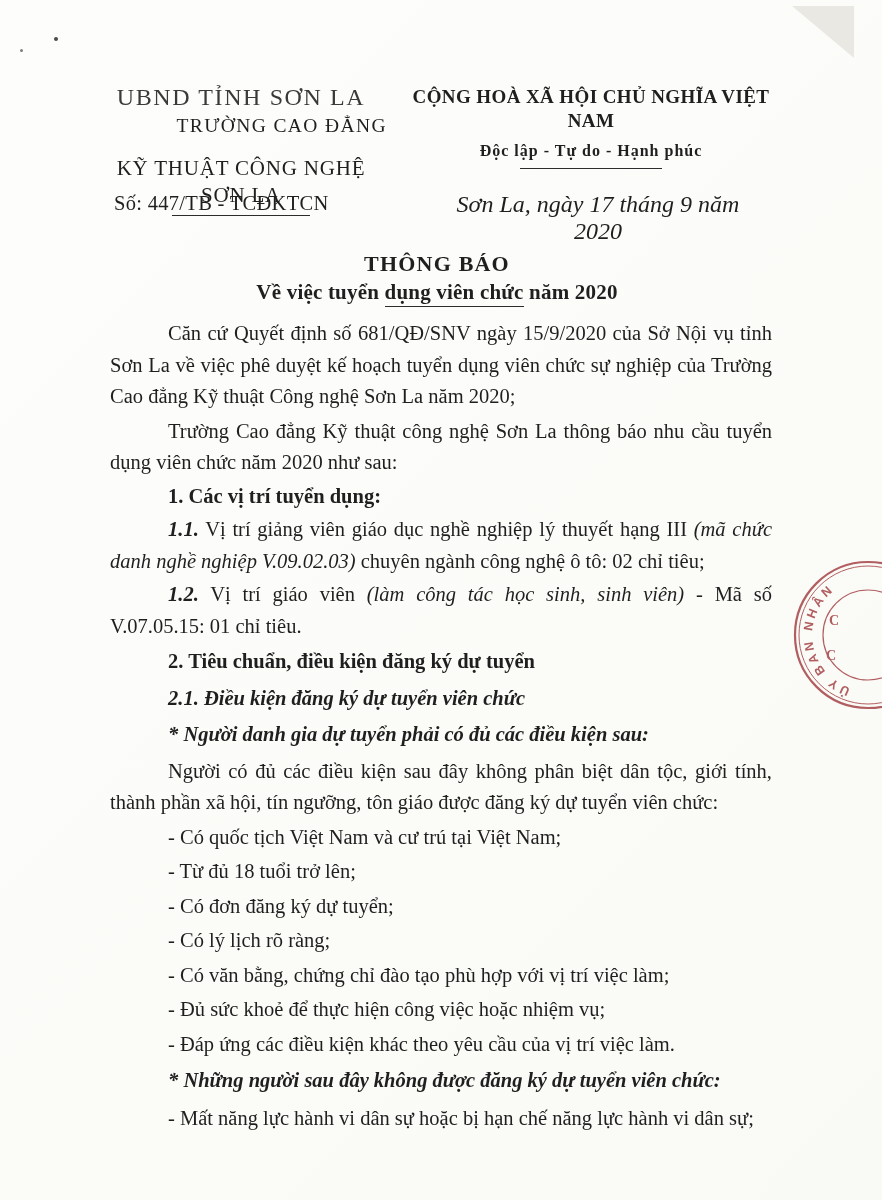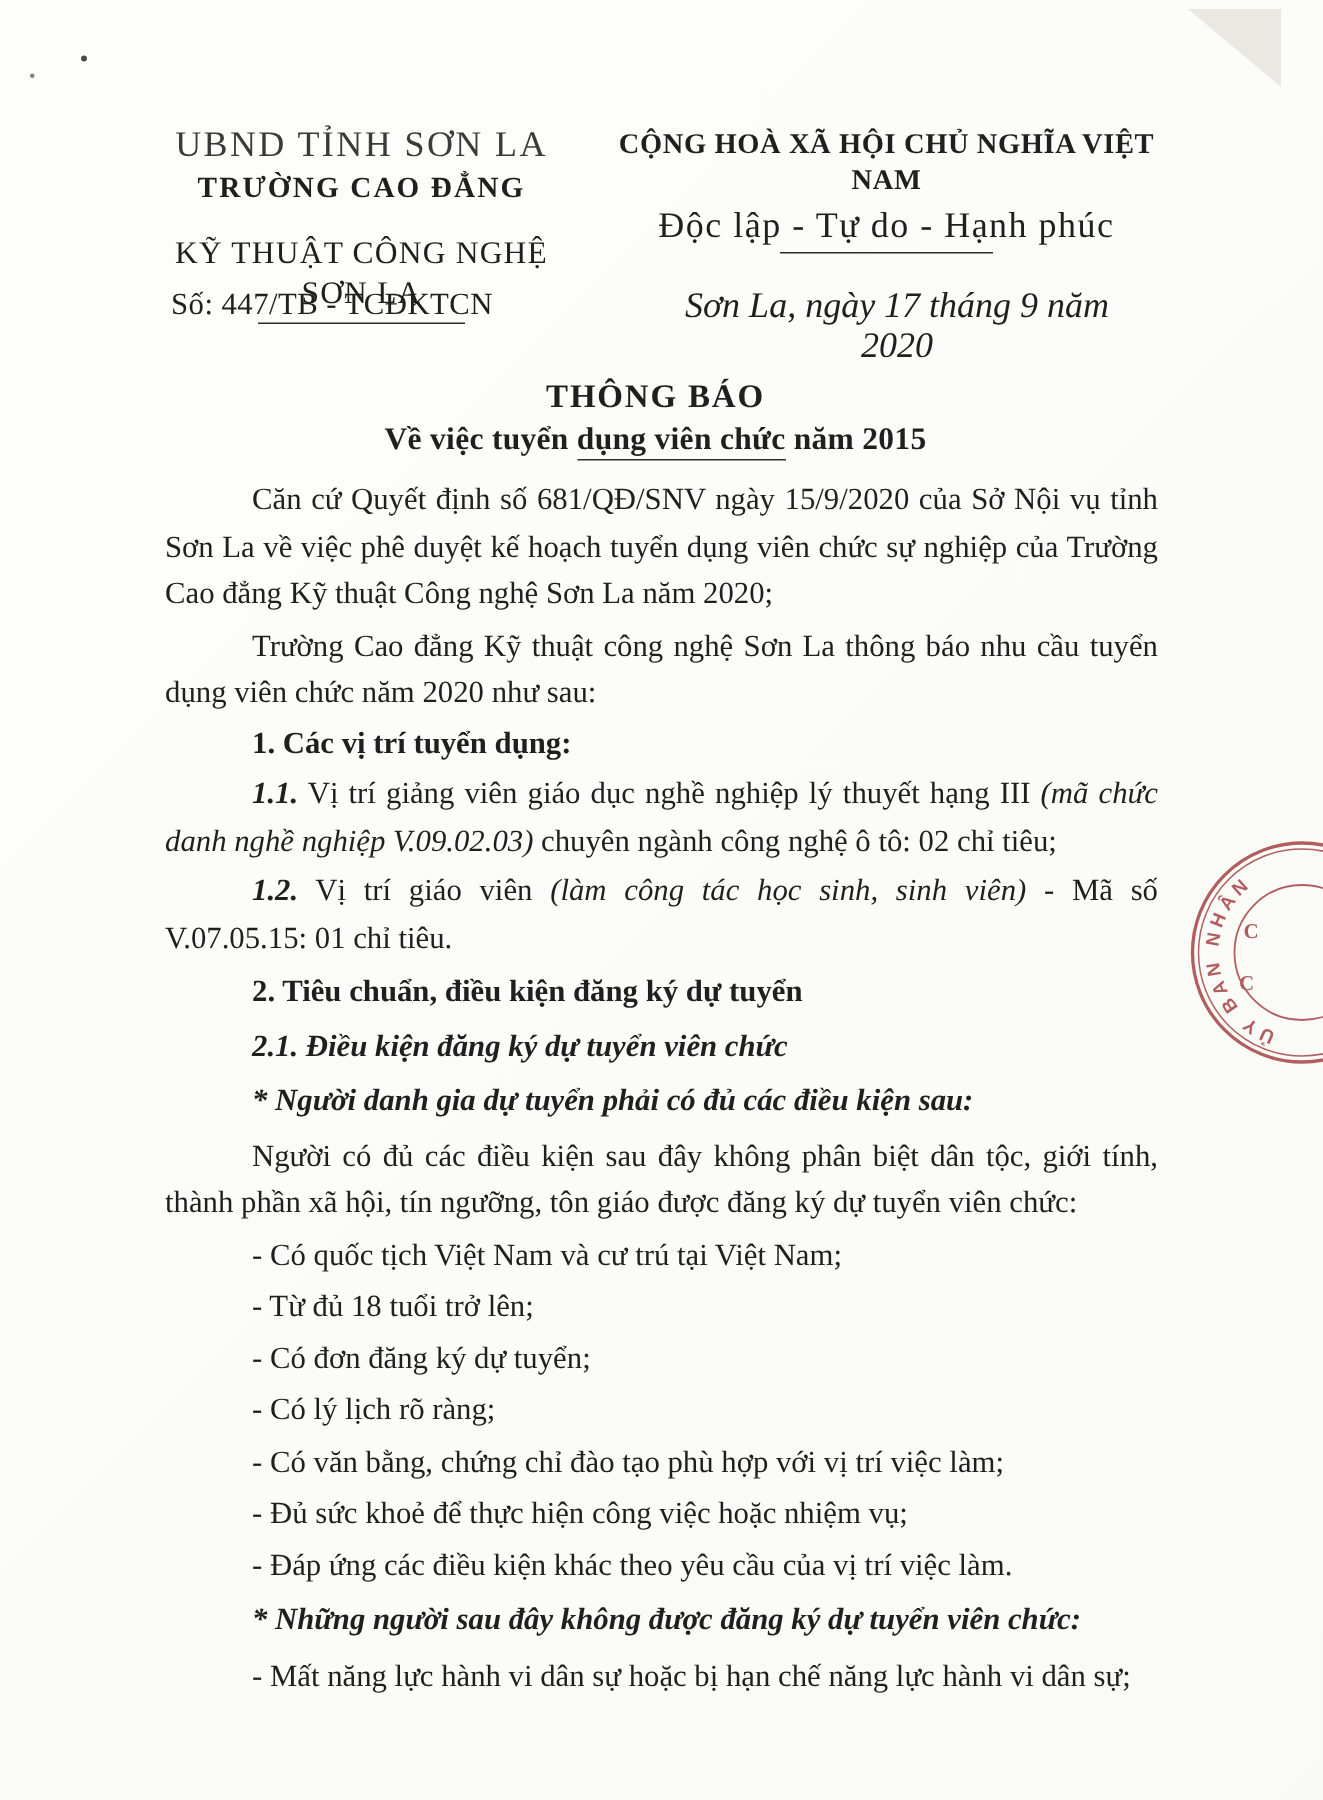--- a/index.html
+++ b/index.html
@@ -17,26 +17,26 @@
   .speck.s1{left:54px;top:37px;width:4px;height:4px;}
   .speck.s2{left:20px;top:49px;width:3px;height:3px;opacity:.7;}
   .corner-shade{
     position:absolute;right:28px;top:6px;width:0;height:0;
     border-top:52px solid rgba(210,208,200,.45);
     border-left:62px solid transparent;
   }
   
   .org-block{position:absolute;left:95px;top:84px;width:292px;text-align:center;line-height:27px;}
   .org-line1{font-size:24px;letter-spacing:1.6px;color:#3a3a3a;}
-  .org-line2{font-size:19.5px;font-weight:bold;letter-spacing:1.4px;margin-top:1px;}
+  .org-line2{font-size:19.5px;font-weight:normal;letter-spacing:1.4px;margin-top:1px;text-align:right;}
   .org-line3{font-size:21px;font-weight:normal;letter-spacing:.8px;margin-top:16px;}
   .org-underline{width:138px;border-top:1.8px solid #2c2c2c;margin:6px auto 0;}
   .motto-block{position:absolute;left:396px;top:85px;width:390px;text-align:center;}
   .motto-line1{font-size:19px;font-weight:bold;letter-spacing:.4px;line-height:24px;}
-  .motto-line2{font-size:24px;font-weight:normal;letter-spacing:1px;line-height:24px;margin-top:6px;}
+  .motto-line2{font-size:16px;font-weight:bold;letter-spacing:1px;line-height:24px;margin-top:6px;}
   .motto-underline{width:142px;border-top:1.8px solid #2c2c2c;margin:5px auto 0;}
   .doc-number{position:absolute;left:114px;top:192px;font-size:20.5px;letter-spacing:.3px;}
   .place-date{position:absolute;left:448px;top:191px;width:300px;font-size:24px;font-style:italic;text-align:center;}
   
   .title-block{position:absolute;left:0;top:251px;width:874px;text-align:center;}
   .title-main{font-size:22px;font-weight:bold;letter-spacing:1.2px;line-height:26px;}
   .title-sub{font-size:21px;font-weight:bold;letter-spacing:.2px;line-height:27px;margin-top:2px;}
   .title-sub .ul{border-bottom:1.8px solid #2c2c2c;padding-bottom:2px;}
   
   .body-text{position:absolute;left:110px;top:318px;width:662px;font-size:20.5px;line-height:31.5px;}
@@ -73,21 +73,21 @@
     <div class="motto-line1">CỘNG HOÀ XÃ HỘI CHỦ NGHĨA VIỆT NAM</div>
     <div class="motto-line2">Độc lập - Tự do - Hạnh phúc</div>
     <div class="motto-underline"></div>
   </div>
 
   <div class="doc-number">Số: 447/TB - TCĐKTCN</div>
   <div class="place-date">Sơn La, ngày  17 tháng 9 năm 2020</div>
 
   <div class="title-block">
     <div class="title-main">THÔNG BÁO</div>
-    <div class="title-sub"><span>Về việc tuyển </span><span class="ul">dụng viên chức</span><span> năm 2015</span></div>
+    <div class="title-sub"><span>Về việc tuyển </span><span class="ul">dụng viên chức</span><span> năm 2020</span></div>
   </div>
 
   <main class="body-text">
     <p>Căn cứ Quyết định số 681/QĐ/SNV ngày 15/9/2020 của Sở Nội vụ tỉnh Sơn La về việc phê duyệt kế hoạch tuyển dụng viên chức sự nghiệp của Trường Cao đẳng Kỹ thuật Công nghệ Sơn La năm 2020;</p>
     <p class="mt3">Trường Cao đẳng Kỹ thuật công nghệ Sơn La thông báo nhu cầu tuyển dụng viên chức năm 2020 như sau:</p>
     <p class="b nj mt2">1. Các vị trí tuyển dụng:</p>
     <p class="mt2"><span class="bi">1.1.</span><span> Vị trí giảng viên giáo dục nghề nghiệp lý thuyết hạng III </span><span class="i">(mã chức danh nghề nghiệp V.09.02.03)</span><span> chuyên ngành công nghệ ô tô: 02 chỉ tiêu;</span></p>
     <p class="mt2"><span class="bi">1.2.</span><span> Vị trí giáo viên </span><span class="i">(làm công tác học sinh, sinh viên)</span><span> - Mã số V.07.05.15: 01 chỉ tiêu.</span></p>
     <p class="b nj mt4">2. Tiêu chuẩn, điều kiện đăng ký dự tuyển</p>
     <p class="bi nj mt5">2.1. Điều kiện đăng ký dự tuyển viên chức</p>

